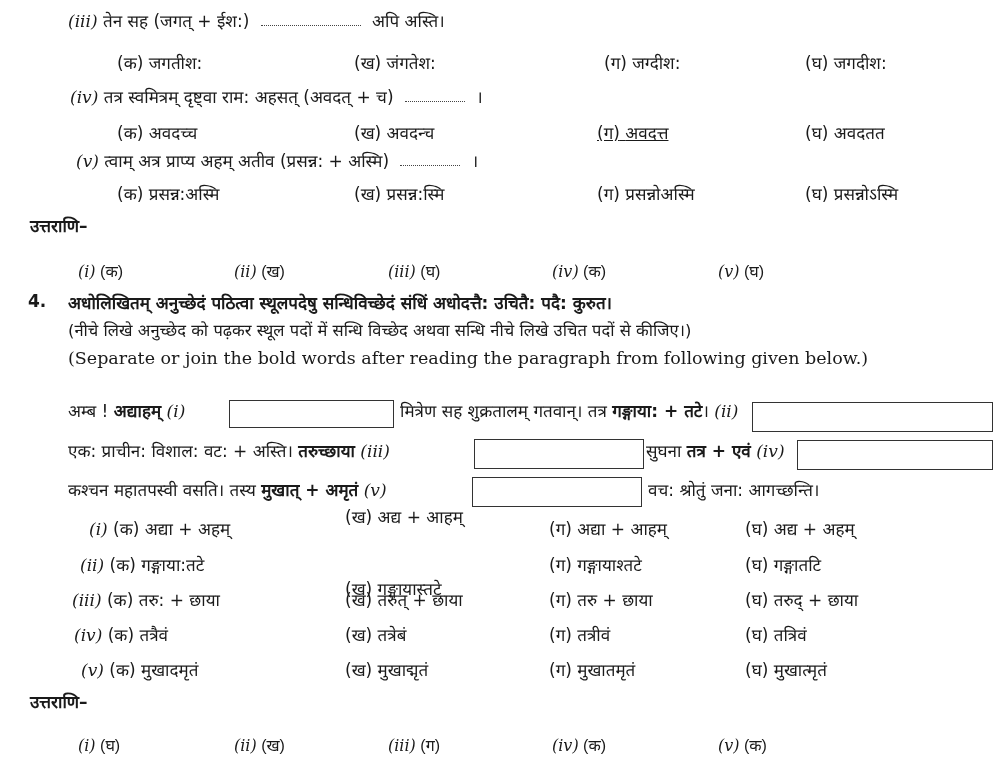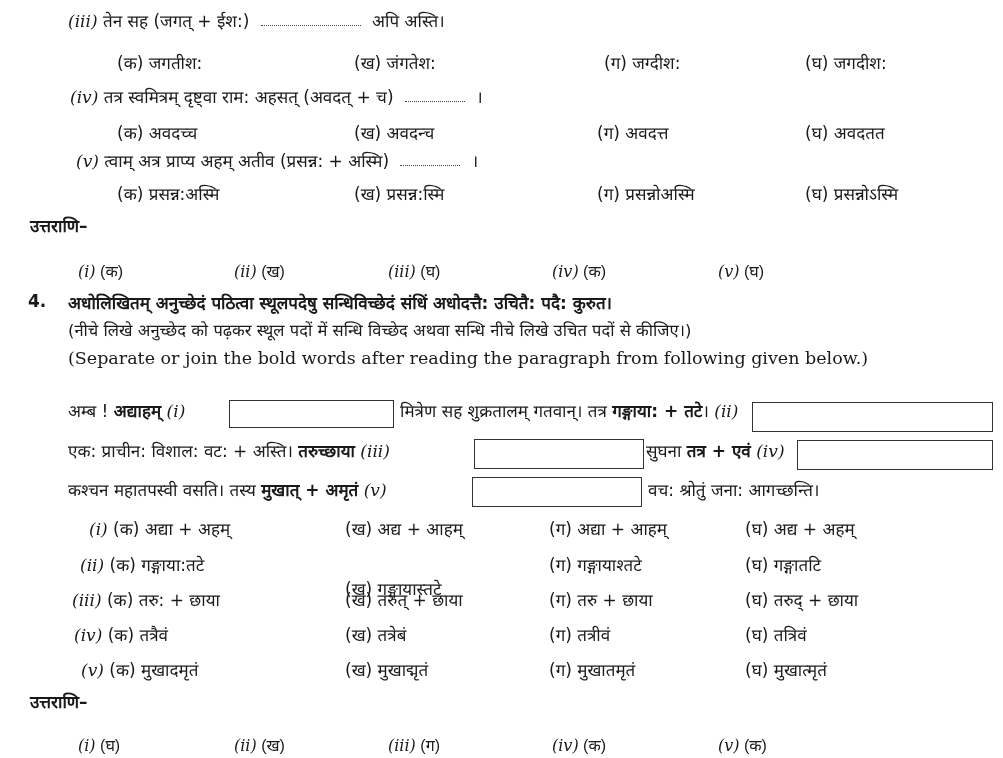--- a/index.html
+++ b/index.html
@@ -37,21 +37,21 @@
 <div class="abs opt" style="left:805px; top:52px;"><span>(घ)</span> <span>जगदीश:</span></div>
 
 <div class="abs txt" style="left:70px; top:86px;">
   <span class="rn">(iv)</span>
   <span>तत्र स्वमित्रम् दृष्ट्वा राम: अहसत् (अवदत् + च)</span>
   <span class="dots" style="width:60px;"></span>
   <span>।</span>
 </div>
 <div class="abs opt" style="left:117px; top:122px;"><span>(क)</span> <span>अवदच्च</span></div>
 <div class="abs opt" style="left:354px; top:122px;"><span>(ख)</span> <span>अवदन्च</span></div>
-<div class="abs opt" style="left:597px; top:122px;"><span>(ग)</span> <span>अवदत्त</span></div>
+<div class="abs opt" style="left:597px; top:122px;text-decoration:underline;"><span>(ग)</span> <span>अवदत्त</span></div>
 <div class="abs opt" style="left:805px; top:122px;"><span>(घ)</span> <span>अवदतत</span></div>
 
 <div class="abs txt" style="left:76px; top:150px;">
   <span class="rn">(v)</span>
   <span>त्वाम् अत्र प्राप्य अहम् अतीव (प्रसन्न: + अस्मि)</span>
   <span class="dots" style="width:60px;"></span>
   <span>।</span>
 </div>
 <div class="abs opt" style="left:117px; top:183px;"><span>(क)</span> <span>प्रसन्न:अस्मि</span></div>
 <div class="abs opt" style="left:354px; top:183px;"><span>(ख)</span> <span>प्रसन्न:स्मि</span></div>
@@ -100,21 +100,21 @@
   <span>कश्चन महातपस्वी वसति। तस्य</span>
   <span class="bold">मुखात् + अमृतं</span>
   <span class="rn">(v)</span>
 </div>
 <div class="box" style="left:472px; top:477px; width:170px; height:30px;"></div>
 <div class="abs txt" style="left:648px; top:479px;">वच: श्रोतुं जना: आगच्छन्ति।</div>
 
 <div>
 
   <div class="abs opt" style="left:89px; top:518px;"><span class="rn">(i)</span> <span>(क)</span> <span>अद्या + अहम्</span></div>
-  <div class="abs opt" style="left:345px; top:518px;text-align:center;"><span>(ख)</span> <span>अद्य + आहम्</span></div>
+  <div class="abs opt" style="left:345px; top:506px;text-align:center;"><span>(ख)</span> <span>अद्य + आहम्</span></div>
   <div class="abs opt" style="left:549px; top:518px;"><span>(ग)</span> <span>अद्या + आहम्</span></div>
   <div class="abs opt" style="left:745px; top:518px;"><span>(घ)</span> <span>अद्य + अहम्</span></div>
 
   <div class="abs opt" style="left:80px; top:554px;"><span class="rn">(ii)</span> <span>(क)</span> <span>गङ्गाया:तटे</span></div>
   <div class="abs opt" style="left:345px; top:554px;margin-top:24px;"><span>(ख)</span> <span>गङ्गायास्तटे</span></div>
   <div class="abs opt" style="left:549px; top:554px;"><span>(ग)</span> <span>गङ्गायाश्तटे</span></div>
   <div class="abs opt" style="left:745px; top:554px;"><span>(घ)</span> <span>गङ्गातटि</span></div>
 
   <div class="abs opt" style="left:72px; top:589px;"><span class="rn">(iii)</span> <span>(क)</span> <span>तरु: + छाया</span></div>
   <div class="abs opt" style="left:345px; top:589px;"><span>(ख)</span> <span>तरुत् + छाया</span></div>

